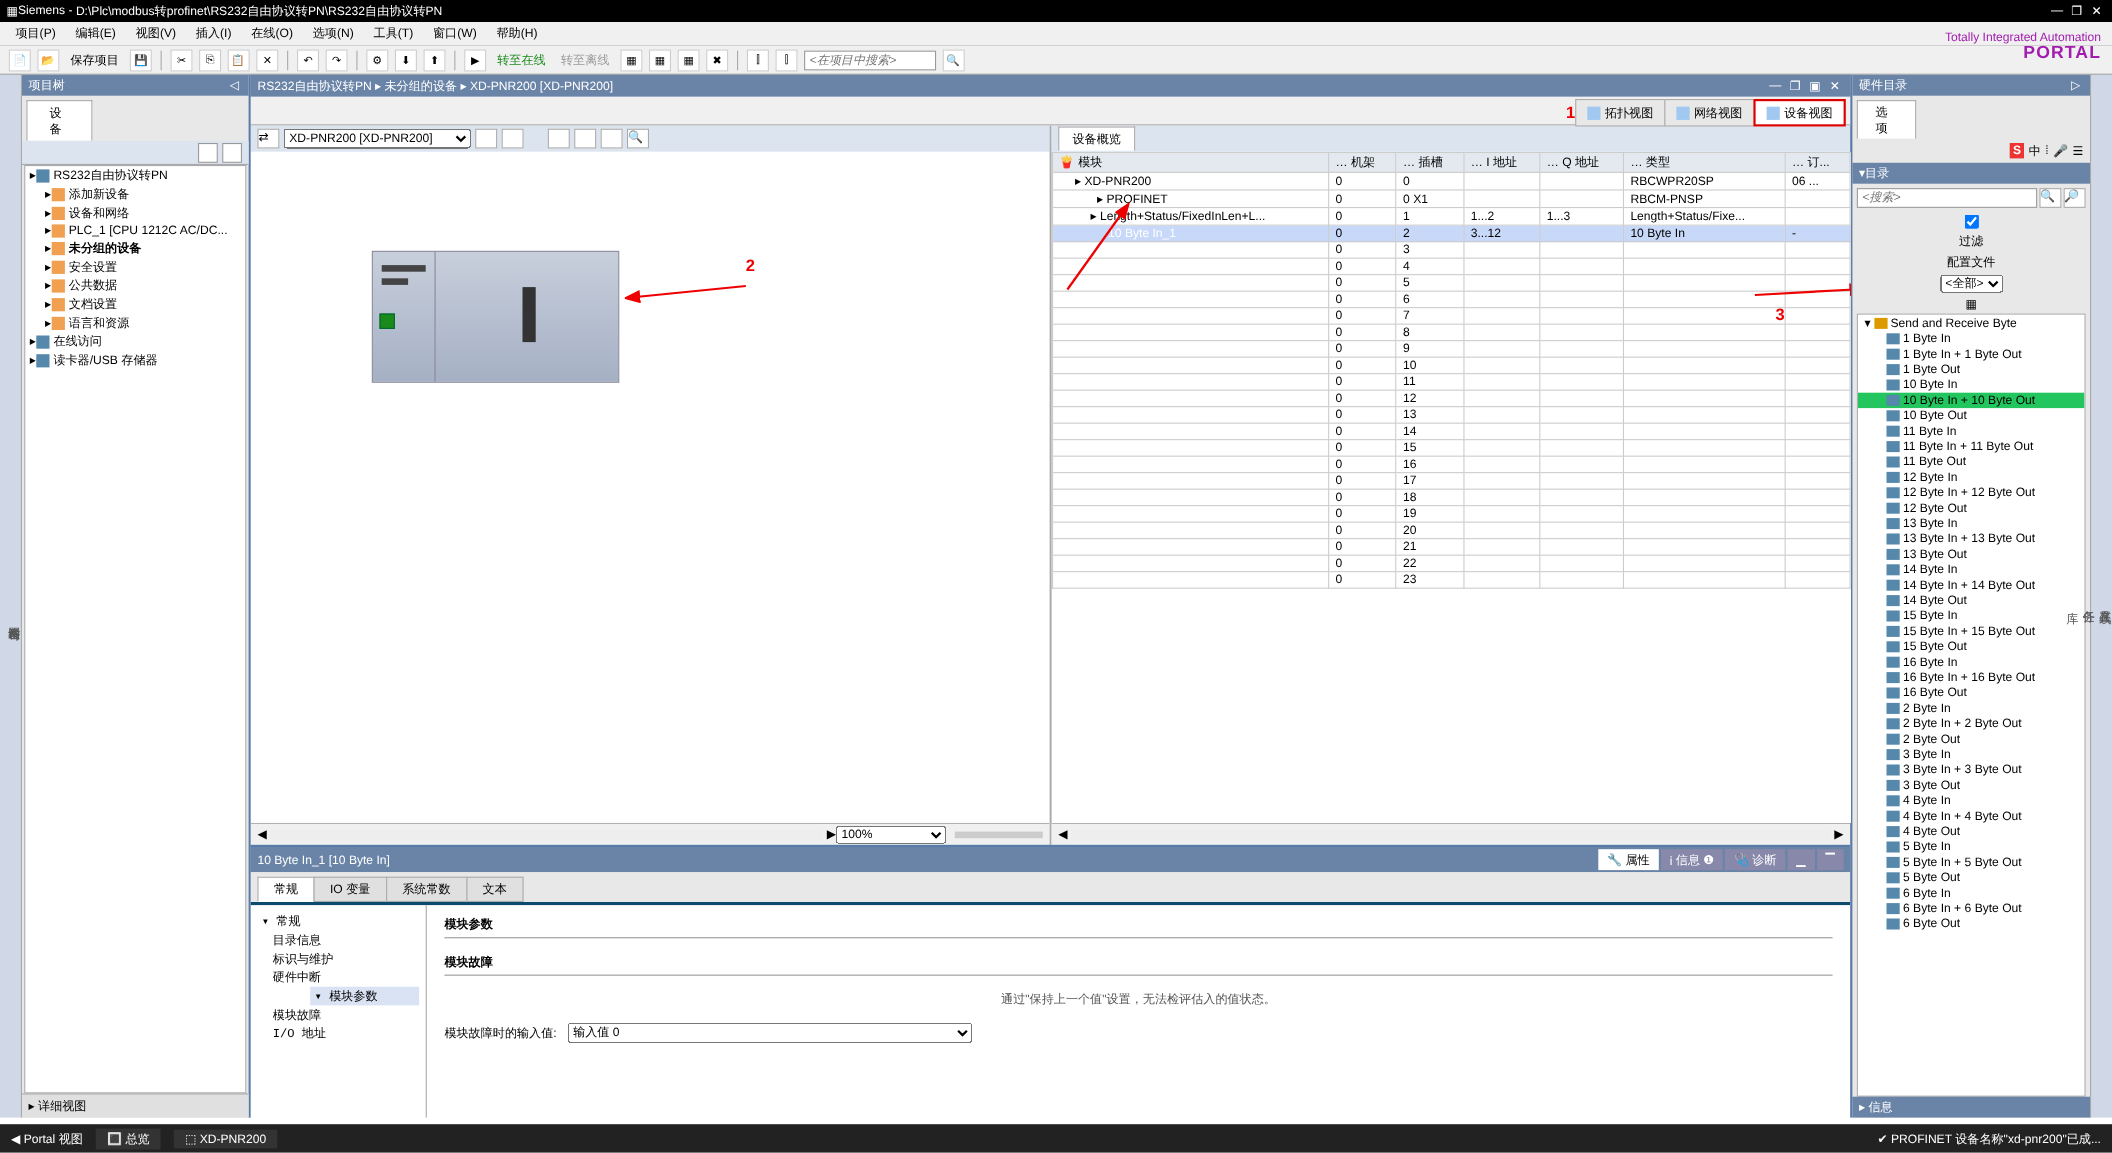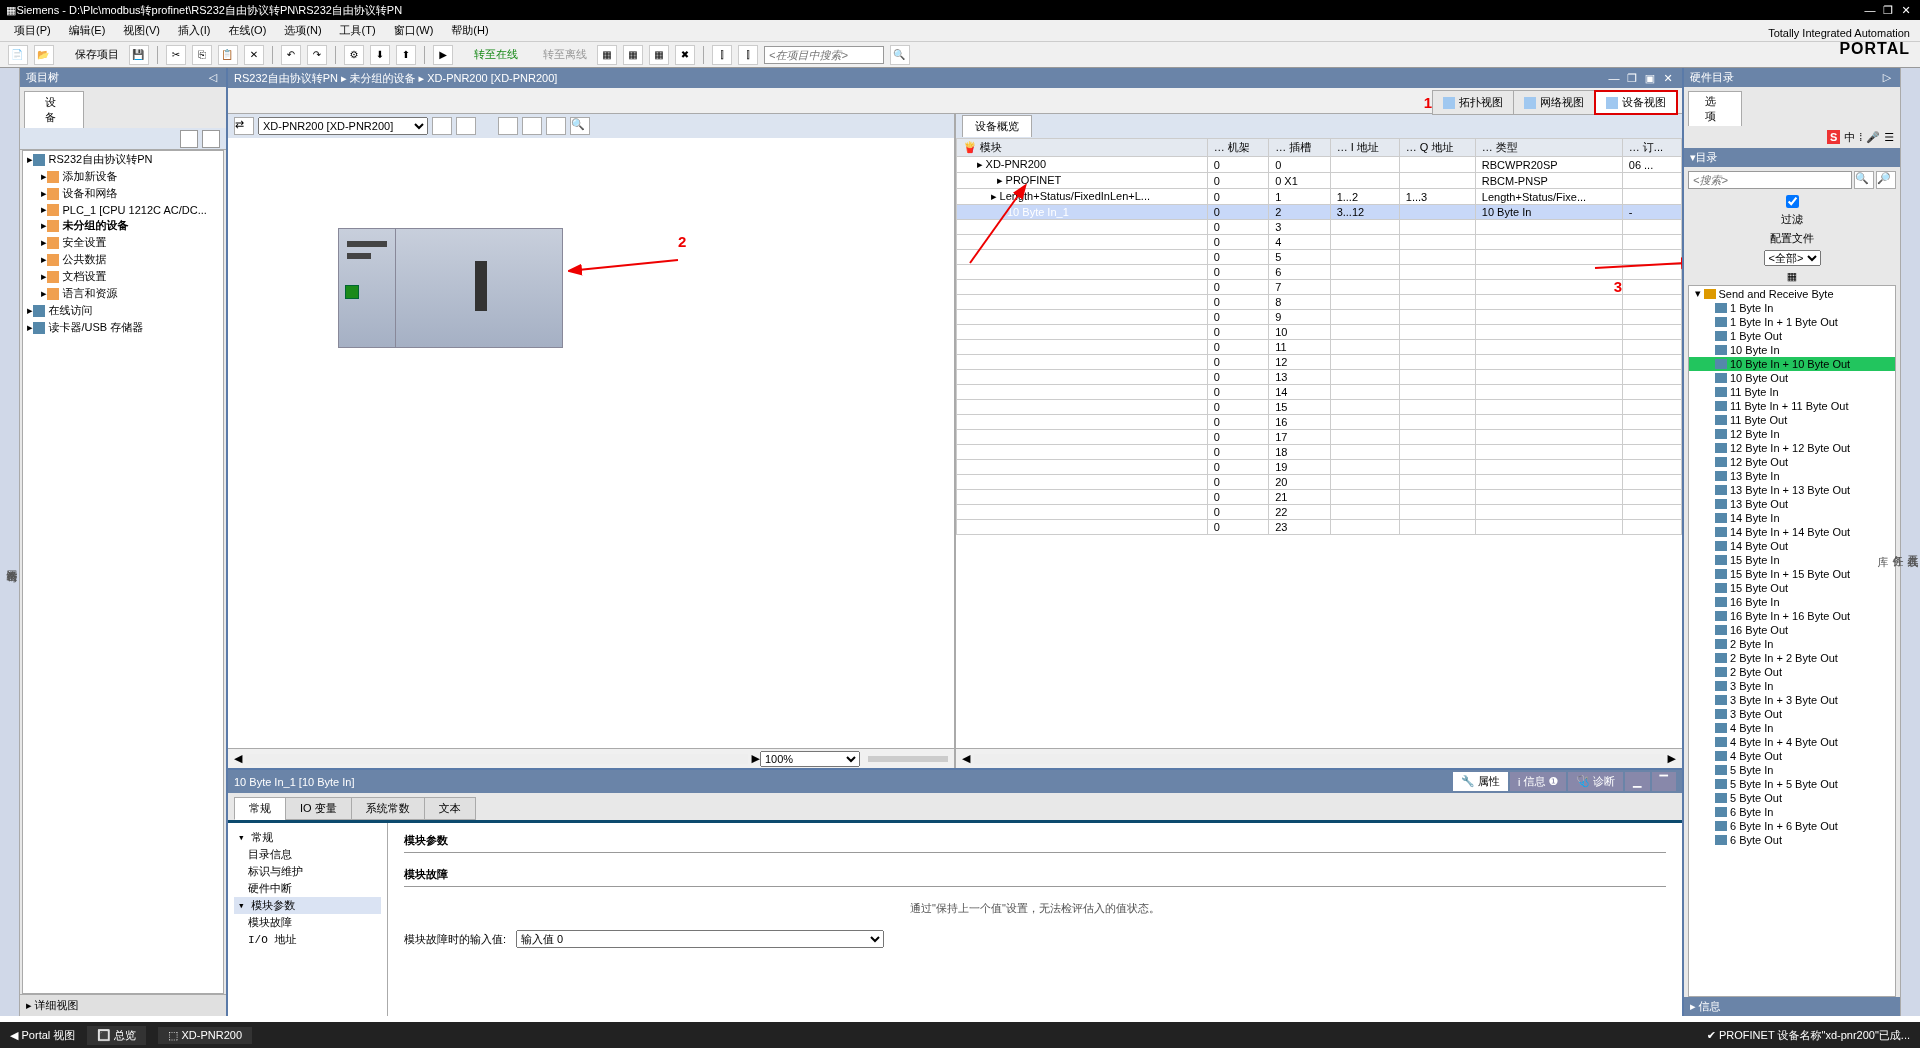--- a/index.html
+++ b/index.html
@@ -6,27 +6,27 @@
 body { background: #fff; width: 1920px; height: 1048px; overflow: hidden; position: relative; }
 
 
 .titlebar { background: #000; color: #fff; height: 20px; display: flex; align-items: center; padding: 0 6px; }
 .titlebar .winbtns { margin-left: auto; display: flex; gap: 2px; }
 .titlebar .winbtns span { width: 16px; text-align: center; cursor: pointer; }
 
 
 .menubar { background: #f0f0f0; height: 22px; display: flex; align-items: center; padding: 0 6px; gap: 2px; border-bottom: 1px solid #ccc; }
 .menubar span { padding: 2px 8px; cursor: pointer; }
-.brand { position: absolute; right: 10px; top: 26px; color: #000000; font-size: 12px; text-align: right; }
+.brand { position: absolute; right: 10px; top: 26px; color: #a21caf; font-size: 12px; text-align: right; }
 .brand b { font-size: 16px; letter-spacing: 1px; }
 
 
 .toolbar { background: #f0f0f0; height: 26px; display: flex; align-items: center; padding: 0 8px; gap: 6px; border-bottom: 1px solid #999; }
 .toolbar .btn { width: 20px; height: 20px; border: 1px solid #ccc; display: inline-flex; align-items: center; justify-content: center; background: #fff; font-size: 10px; }
-.toolbar .lbl { font-size: 11px; padding: 0 4px; margin-left: 11px; }
+.toolbar .lbl { font-size: 11px; padding: 0 4px; }
 .toolbar .sep { width: 1px; height: 18px; background: #aaa; margin: 0 2px; }
 .toolbar input.search { width: 120px; height: 18px; border: 1px solid #999; padding: 0 4px; font-style: italic; color: #888; }
 
 
 .main { display: flex; height: 948px; }
 
 
 .leftedge { width: 20px; background: #d0d8e8; border-right: 1px solid #aaa; writing-mode: vertical-rl; text-align: center; color: #555; padding-top: 40px; }
 
 
@@ -110,21 +110,21 @@
 .props-hdr { background: #6a84a8; color: #fff; padding: 2px 6px; display: flex; align-items: center; }
 .props-hdr .phtabs { margin-left: auto; display: flex; }
 .props-hdr .phtabs .pht { padding: 2px 8px; background: #88a; margin-left: 2px; cursor: pointer; display:flex; align-items:center; gap:3px;}
 .props-hdr .phtabs .pht.active { background: #fff; color: #000; }
 .props-tabs { background: #e8e8e8; display: flex; padding: 4px 0 0 6px; border-bottom: 3px solid #0c4a6e; }
 .props-tabs .pt { padding: 3px 14px; border: 1px solid #aaa; margin-right: -1px; background: #e0e0e0; cursor: pointer; }
 .props-tabs .pt.active { background: #fff; border-bottom-color: #fff; }
 .props-body { flex: 1; display: flex; background: #fff; }
 .props-nav { width: 160px; border-right: 1px solid #aaa; padding: 6px; }
 .props-nav .pn { padding: 1px 4px; cursor: pointer; font-family: Liberation Mono, monospace; }
-.props-nav .pn.sel { background: #dae3f3; }
+.props-nav .pn.sel { background: #dae3f3; margin-left: 48px; }
 .props-nav .pi1 { padding-left: 14px; }
 .props-main { flex: 1; padding: 10px 16px; overflow: auto; }
 .props-main .sechdr { font-weight: bold; margin-bottom: 4px; }
 .props-main .secline { height: 1px; background: #999; margin-bottom: 14px; }
 .props-main .hint { color: #555; text-align: center; margin: 8px 0 14px; }
 .props-main .frow { display: flex; align-items: center; gap: 10px; }
 .props-main select { width: 368px; height: 18px; }
 
 
 .statusbar { position: absolute; bottom: 0; left: 0; right: 0; height: 26px; background: #222; color: #fff; display: flex; align-items: center; padding: 0 10px; gap: 12px; }

